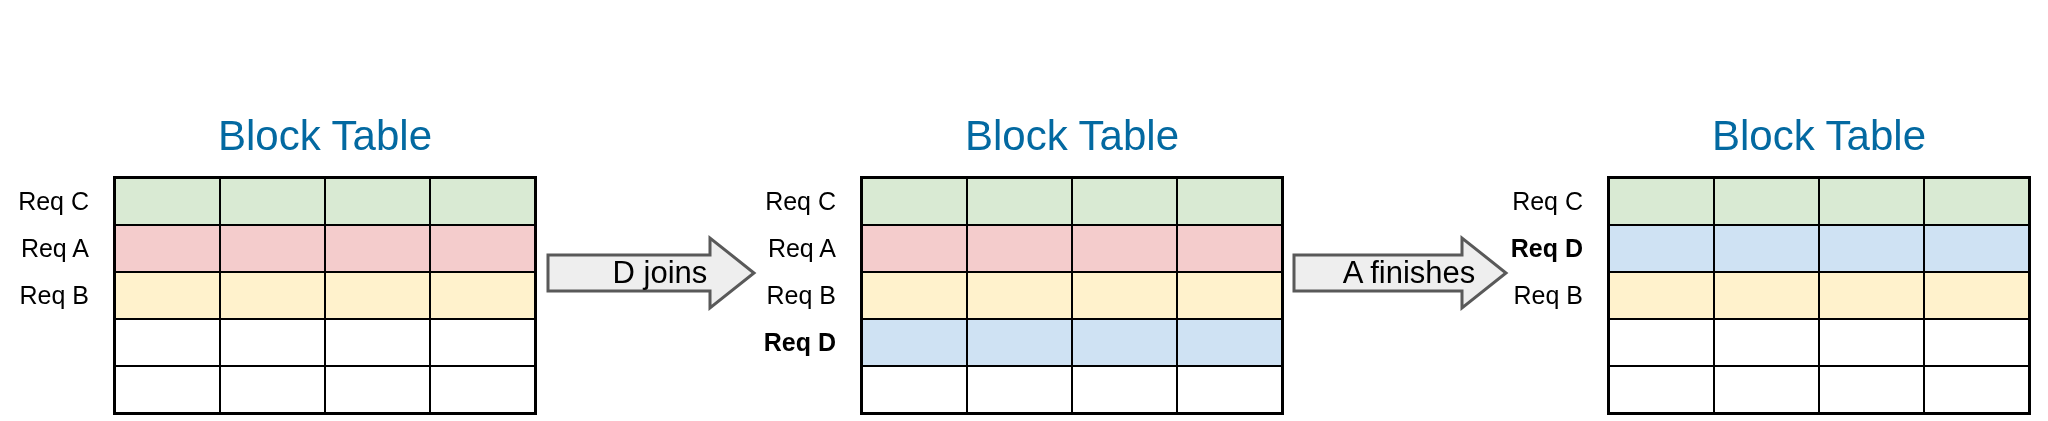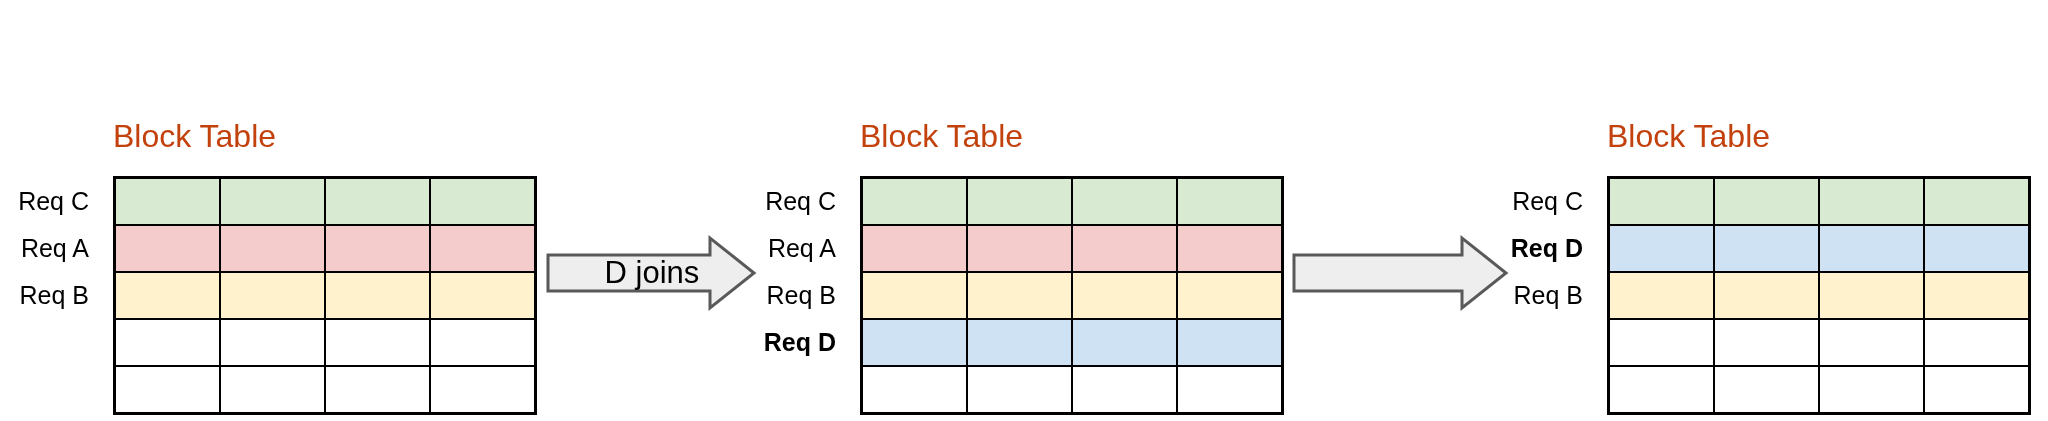--- a/index.html
+++ b/index.html
@@ -19,23 +19,24 @@
     text-align: center;
     font-size: 48px;
     line-height: 52px;
     color: #000000;
     white-space: nowrap;
   }
   .panel-title {
     position: absolute;
     top: 114px;
     width: 424px;
-    font-size: 32px;
+    text-align: center;
+    font-size: 42px;
     line-height: 44px;
-    color: #c2410c;
+    color: #0369a1;
     white-space: nowrap;
   }
   .block-table {
     position: absolute;
     top: 176px;
     display: grid;
     grid-template-columns: repeat(4, 103px);
     grid-auto-rows: 45px;
     gap: 2px;
     padding: 3px;
@@ -62,20 +63,21 @@
   .arrow-label {
     position: absolute;
     top: 235px;
     height: 76px;
     display: flex;
     align-items: center;
     justify-content: center;
     font-size: 31px;
     color: #000000;
     white-space: nowrap;
+    padding-left: 8px;
   }
 </style>
 </head>
 <body>
 
 <div class="canvas">
 
 
   <div class="panel-title" style="left:113px">Block Table</div>
   <div class="row-label row-0" style="left:-147px">Req C</div>
@@ -133,20 +135,21 @@
       <div class="cell" style="background: rgb(207, 226, 243);"></div>
       <div class="cell" style="background: rgb(255, 255, 255);"></div>
       <div class="cell" style="background: rgb(255, 255, 255);"></div>
       <div class="cell" style="background: rgb(255, 255, 255);"></div>
       <div class="cell" style="background: rgb(255, 255, 255);"></div>
     </div>
 
   <svg class="arrow-svg" style="left:1292px" width="218" height="76" viewBox="0 0 218 76">
     <polygon points="2,20 170,20 170,3 214,38 170,73 170,56 2,56" fill="#eeeeee" stroke="#595959"></polygon>
   </svg>
+  <div class="arrow-label" style="left:1292px; width:218px">A finishes</div>
 
   <div class="panel-title" style="left:1607px">Block Table</div>
   <div class="row-label row-0" style="left:1347px">Req C</div>
   <div class="row-label row-1 bold" style="left:1347px">Req D</div>
   <div class="row-label row-2" style="left:1347px">Req B</div>
   <div class="block-table" style="left: 1607px; background: rgb(0, 0, 0);">
       <div class="cell" style="background: rgb(217, 234, 211);"></div>
       <div class="cell" style="background: rgb(217, 234, 211);"></div>
       <div class="cell" style="background: rgb(217, 234, 211);"></div>
       <div class="cell" style="background: rgb(217, 234, 211);"></div>

